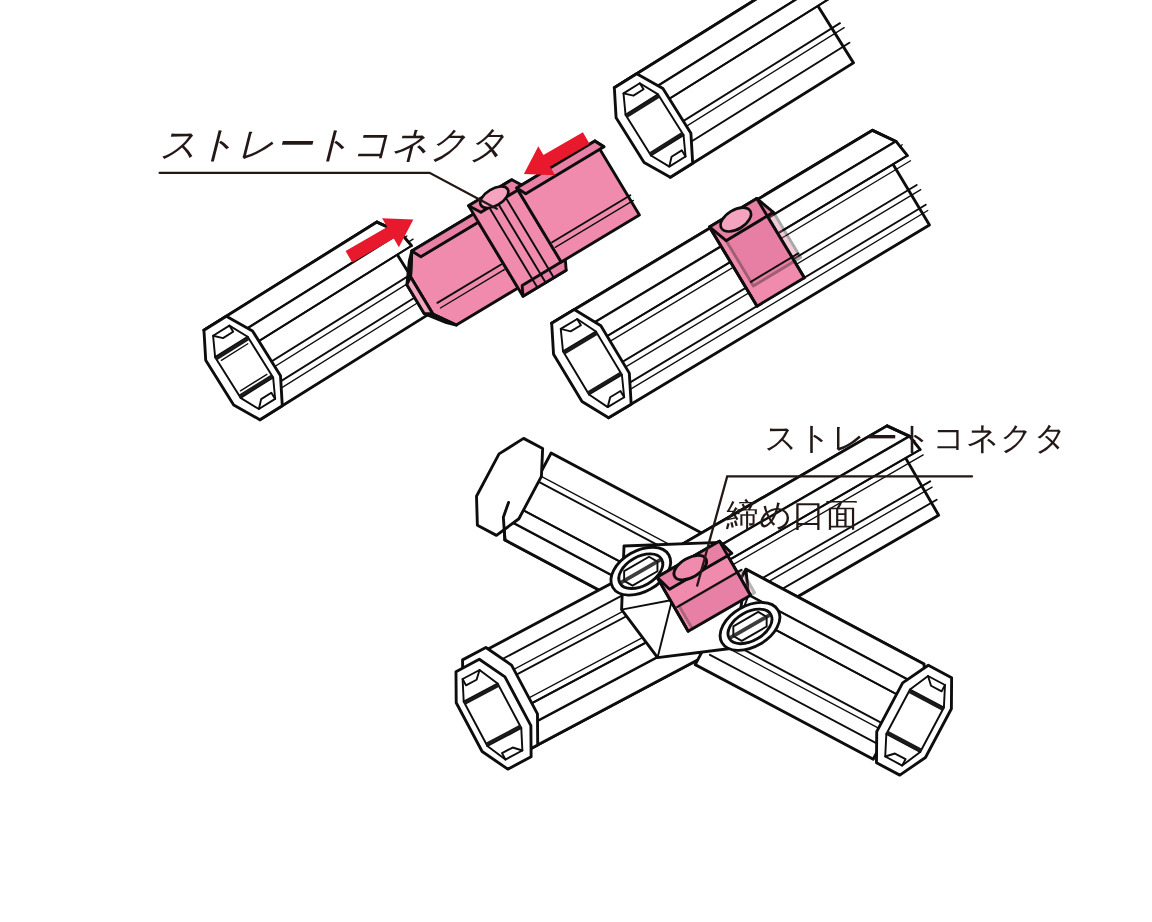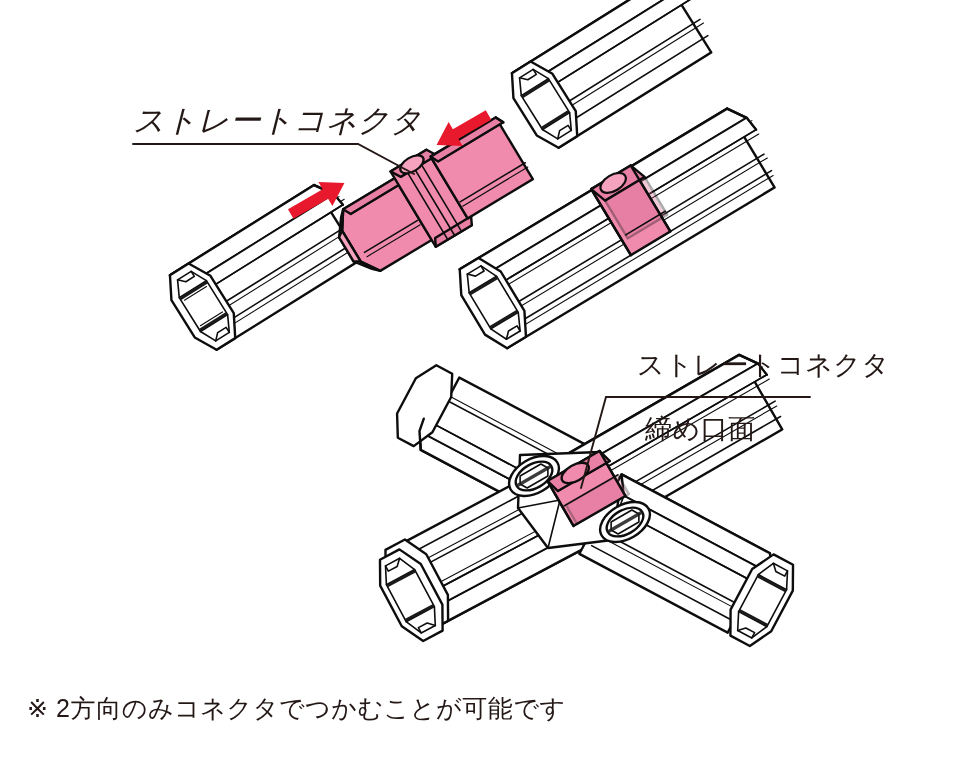--- a/index.html
+++ b/index.html
@@ -12,21 +12,21 @@
   svg.diagram{position:absolute;left:0;top:0;width:960px;height:768px;display:block;}
   .lbl{
     position:absolute;
     font-family:"Liberation Sans","DejaVu Sans",sans-serif;
     color:#231815;
     white-space:pre;
     line-height:1.18;
   }
   #label-straight-connector{left:133px;top:103px;font-size:31px;letter-spacing:0.5px;font-style:italic;}
   #label-setscrew{left:605px;top:318px;font-size:27px;letter-spacing:0.5px;}
-  #label-setscrew .l2{display:block;margin-left:40px;}
+  #label-setscrew .l2{display:block;}
   #note-text{left:27px;top:694px;font-size:25px;letter-spacing:0.6px;}
 </style>
 </head>
 <body>
 
 <div id="stage">
 
   <svg class="diagram" viewBox="0 0 960 768">
     <defs>
       <style>
@@ -308,15 +308,14 @@
     <path class="lead" d="M810,397 L606,397 L581,488"></path>
   </svg>
 
   <div class="lbl" id="label-straight-connector">ストレートコネクタ</div>
 
   <div class="lbl" id="label-setscrew">
     <span class="l1">ストレートコネクタ</span>
     <span class="l2">締め口面</span>
   </div>
 
-  <div class="lbl" id="note-text">※ 2方向のみコネクタでつかむことが可能です</div>
 
 </div>
 
 </body></html>

